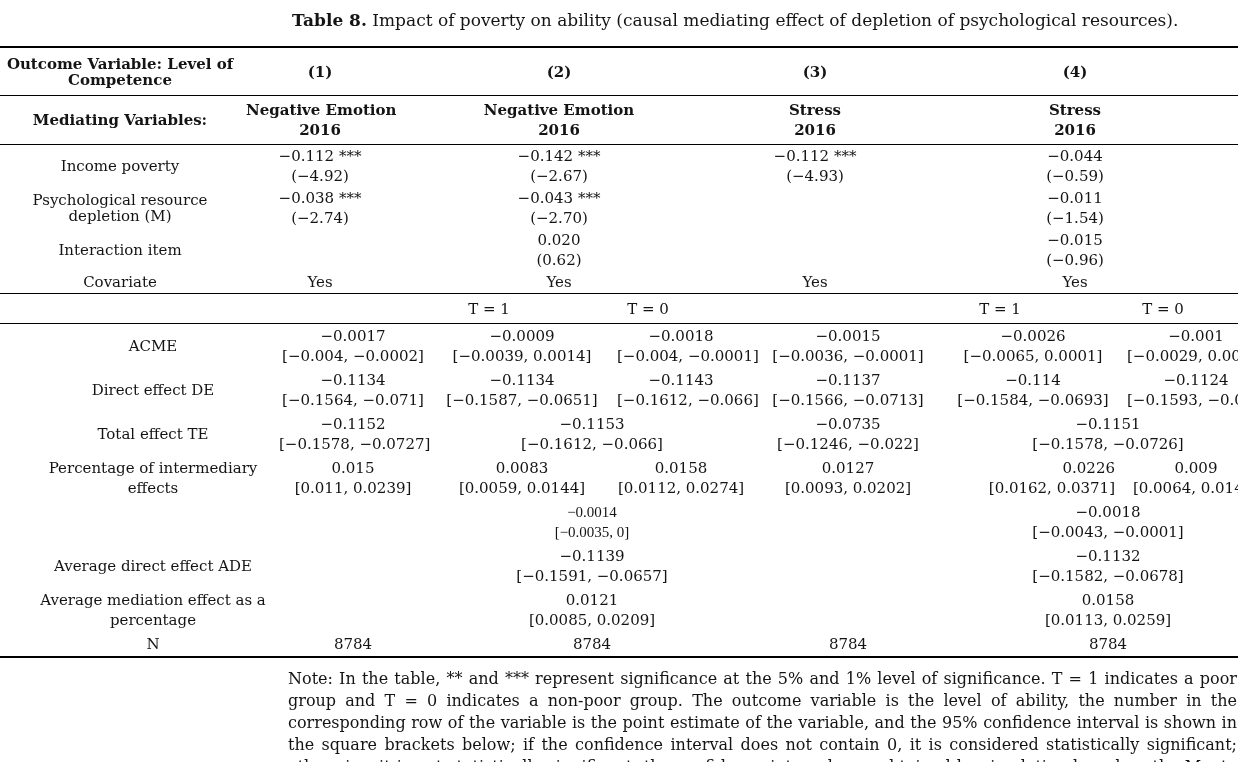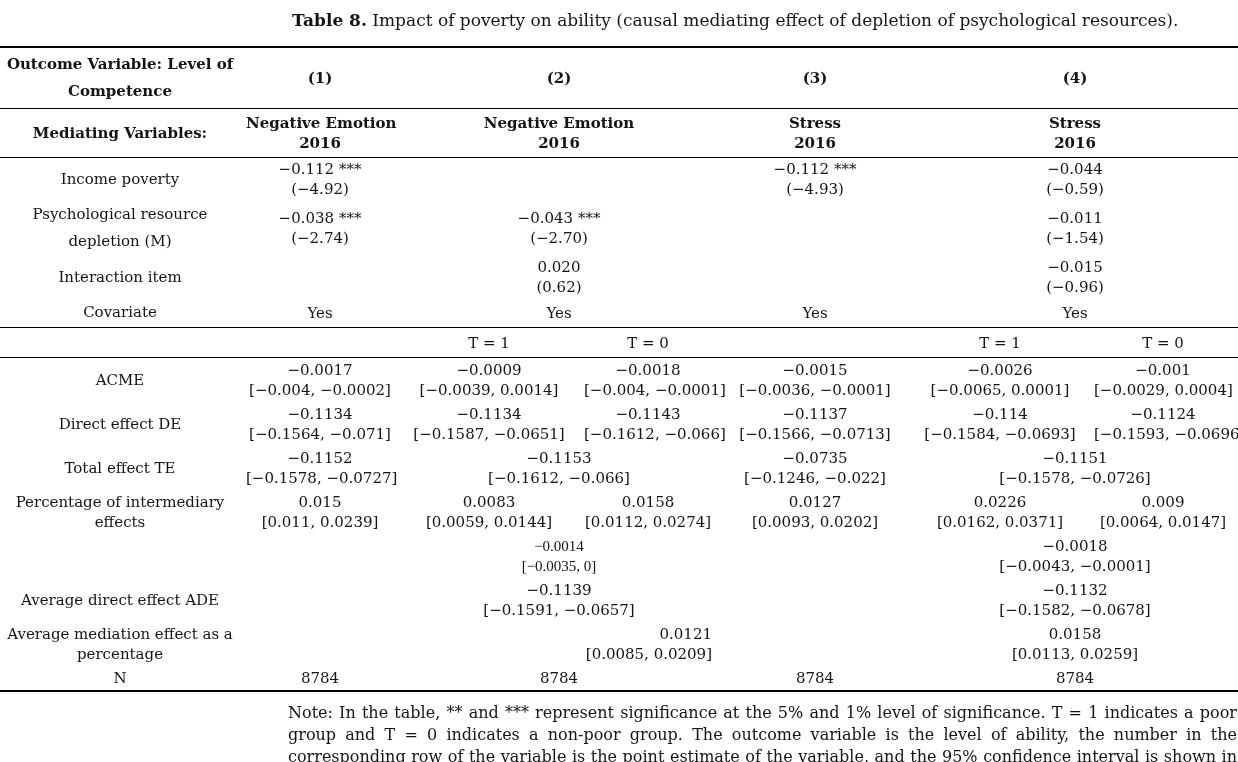--- a/index.html
+++ b/index.html
@@ -26,26 +26,26 @@
   .row {
     display: grid;
     grid-template-columns: 240px 160px 178px 140px 194px 176px 150px;
     align-items: stretch;
   }
   .cell {
     display: flex; flex-direction: column; justify-content: center;
     text-align: center; padding: 0 6px;
     line-height: 20px; white-space: nowrap;
   }
-  .labelcell { white-space: normal; line-height: 27px; }
+  .labelcell { white-space: normal; line-height: 16px; }
   .hrow { min-height: 48px; padding: 3px 0; font-weight: bold; }
   #sect-header .hrow:first-child { border-bottom: 1.5px solid #000; }
   .urow { padding: 1px 0; }
   .trow { height: 29px; }
-  .lrow { padding: 2px 0; }
+  .lrow { padding: 2px 0; margin-left: 33px; }
   .lrow .cell { line-height: 20px; }
   .note {
     margin: 10px 0 0 288px; padding-right: 1px;
     font-size: 16px; line-height: 22px;
     text-align: justify;
   }
 </style>
 </head>
 <body>
 
@@ -91,20 +91,24 @@
         </div>
       </div>
     </div>
   <div class="sect" id="sect-upper">
       <div class="row urow">
         <div class="cell labelcell" style="grid-column: 1 / 2;">Income poverty</div>
         <div class="cell" style="grid-column: 2 / 3;">
           <div>−0.112 ***</div>
           <div>(−4.92)</div>
         </div>
+        <div class="cell" style="grid-column: 3 / 5;">
+          <div>−0.142 ***</div>
+          <div>(−2.67)</div>
+        </div>
         <div class="cell" style="grid-column: 5 / 6;">
           <div>−0.112 ***</div>
           <div>(−4.93)</div>
         </div>
         <div class="cell" style="grid-column: 6 / 8;">
           <div>−0.044</div>
           <div>(−0.59)</div>
         </div>
       </div>
       <div class="row urow">
@@ -251,21 +255,21 @@
           <div>[0.0059, 0.0144]</div>
         </div>
         <div class="cell" style="grid-column: 4 / 5;">
           <div>0.0158</div>
           <div>[0.0112, 0.0274]</div>
         </div>
         <div class="cell" style="grid-column: 5 / 6;">
           <div>0.0127</div>
           <div>[0.0093, 0.0202]</div>
         </div>
-        <div class="cell" style="grid-column: 6 / 7;">
+        <div class="cell" style="grid-column: 6 / 7; align-items: flex-end;">
           <div>0.0226</div>
           <div>[0.0162, 0.0371]</div>
         </div>
         <div class="cell" style="grid-column: 7 / 8;">
           <div>0.009</div>
           <div>[0.0064, 0.0147]</div>
         </div>
       </div>
       <div class="row lrow">
         <div class="cell" style="grid-column: 3 / 5; font-family: Liberation Serif, serif;">
@@ -283,21 +287,21 @@
           <div>−0.1139</div>
           <div>[−0.1591, −0.0657]</div>
         </div>
         <div class="cell" style="grid-column: 6 / 8;">
           <div>−0.1132</div>
           <div>[−0.1582, −0.0678]</div>
         </div>
       </div>
       <div class="row lrow">
         <div class="cell labelcell" style="grid-column: 1 / 2;">Average mediation effect as a percentage</div>
-        <div class="cell" style="grid-column: 3 / 5; text-align: right;">
+        <div class="cell" style="grid-column: 3 / 5;">
           <div>0.0121</div>
           <div>[0.0085, 0.0209]</div>
         </div>
         <div class="cell" style="grid-column: 6 / 8;">
           <div>0.0158</div>
           <div>[0.0113, 0.0259]</div>
         </div>
       </div>
       <div class="row lrow">
         <div class="cell labelcell" style="grid-column: 1 / 2;">N</div>

